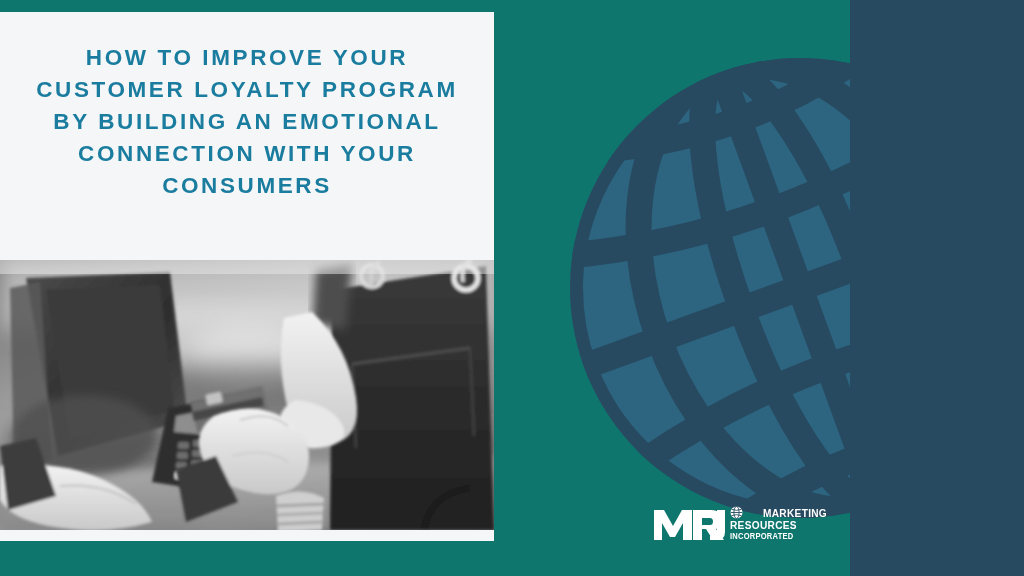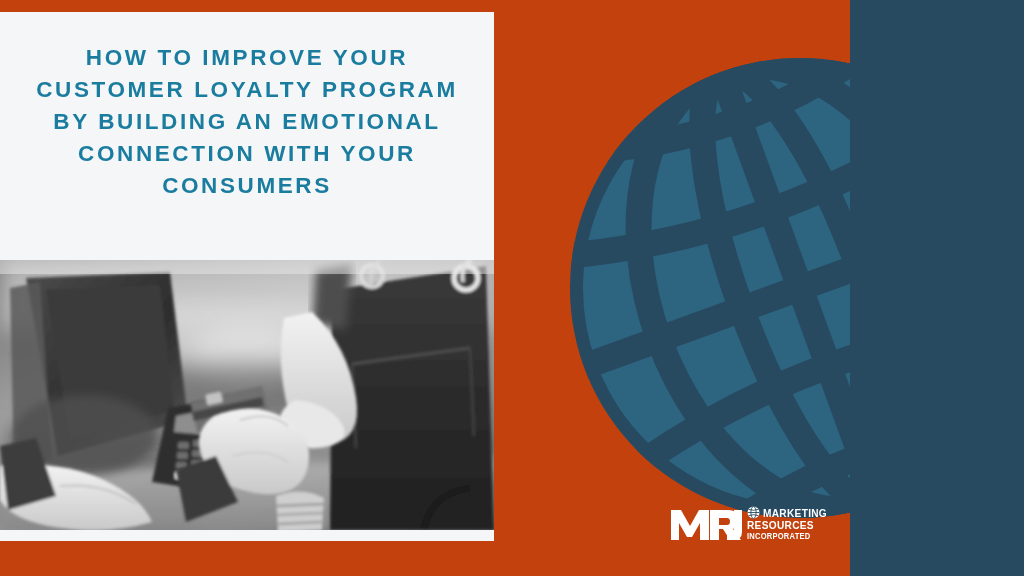--- a/index.html
+++ b/index.html
@@ -15,21 +15,21 @@
     background: #274a60;
     position: relative;
   }
 
   
   #slide {
     position: absolute;
     inset: 0;
     width: 850px;
     height: 576px;
-    background: #c2410c;
+    background: #0f766e;
     overflow: hidden;
   }
 
   
   #globe-layer {
     position: absolute;
     left: 0;
     top: 0;
     width: 1024px;
     height: 576px;
@@ -105,21 +105,21 @@
     display: flex;
     flex-direction: column;
     align-items: flex-start;
     justify-content: flex-end;
     padding-bottom: 1px;
   }
 
   #logo-wordmark-top {
     display: flex;
     align-items: center;
-    gap: 3px;
+    gap: 20px;
   }
 
   .logo-line {
     color: #ffffff;
     font-family: "Liberation Sans Narrow", "Liberation Sans", sans-serif;
     font-size: 11.5px;
     font-weight: bold;
     letter-spacing: 0.35px;
     line-height: 1.08;
     white-space: nowrap;

